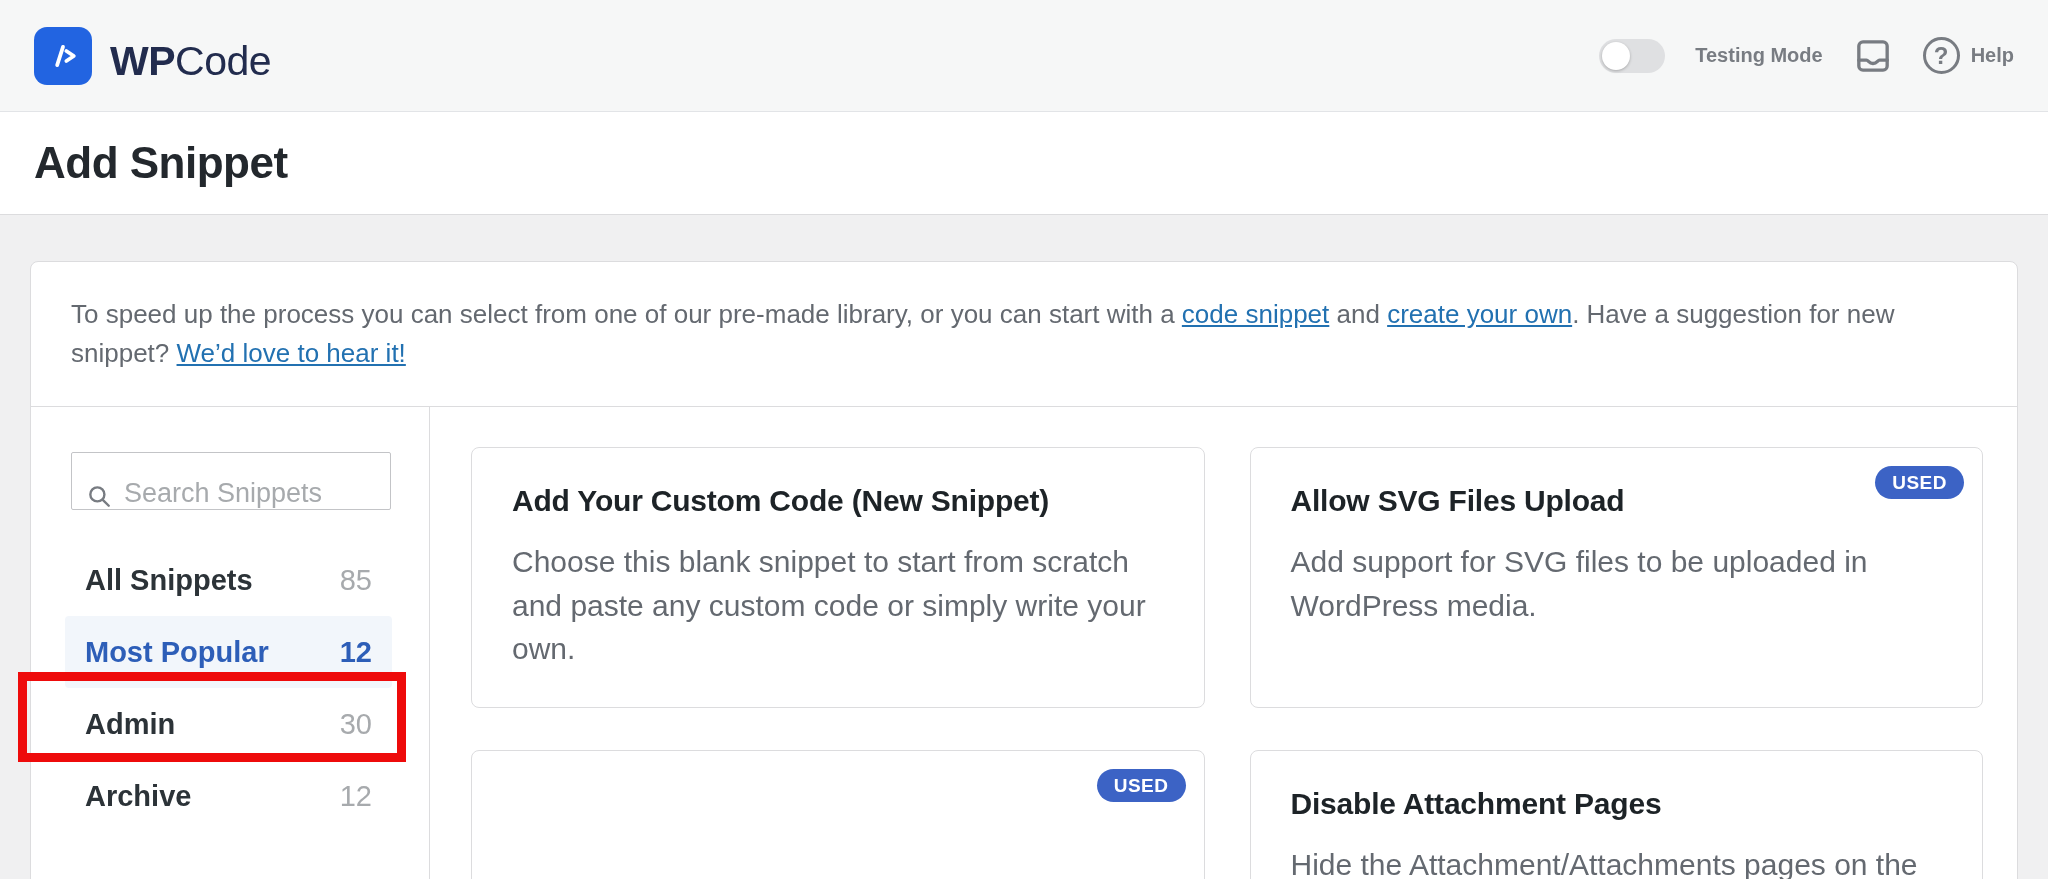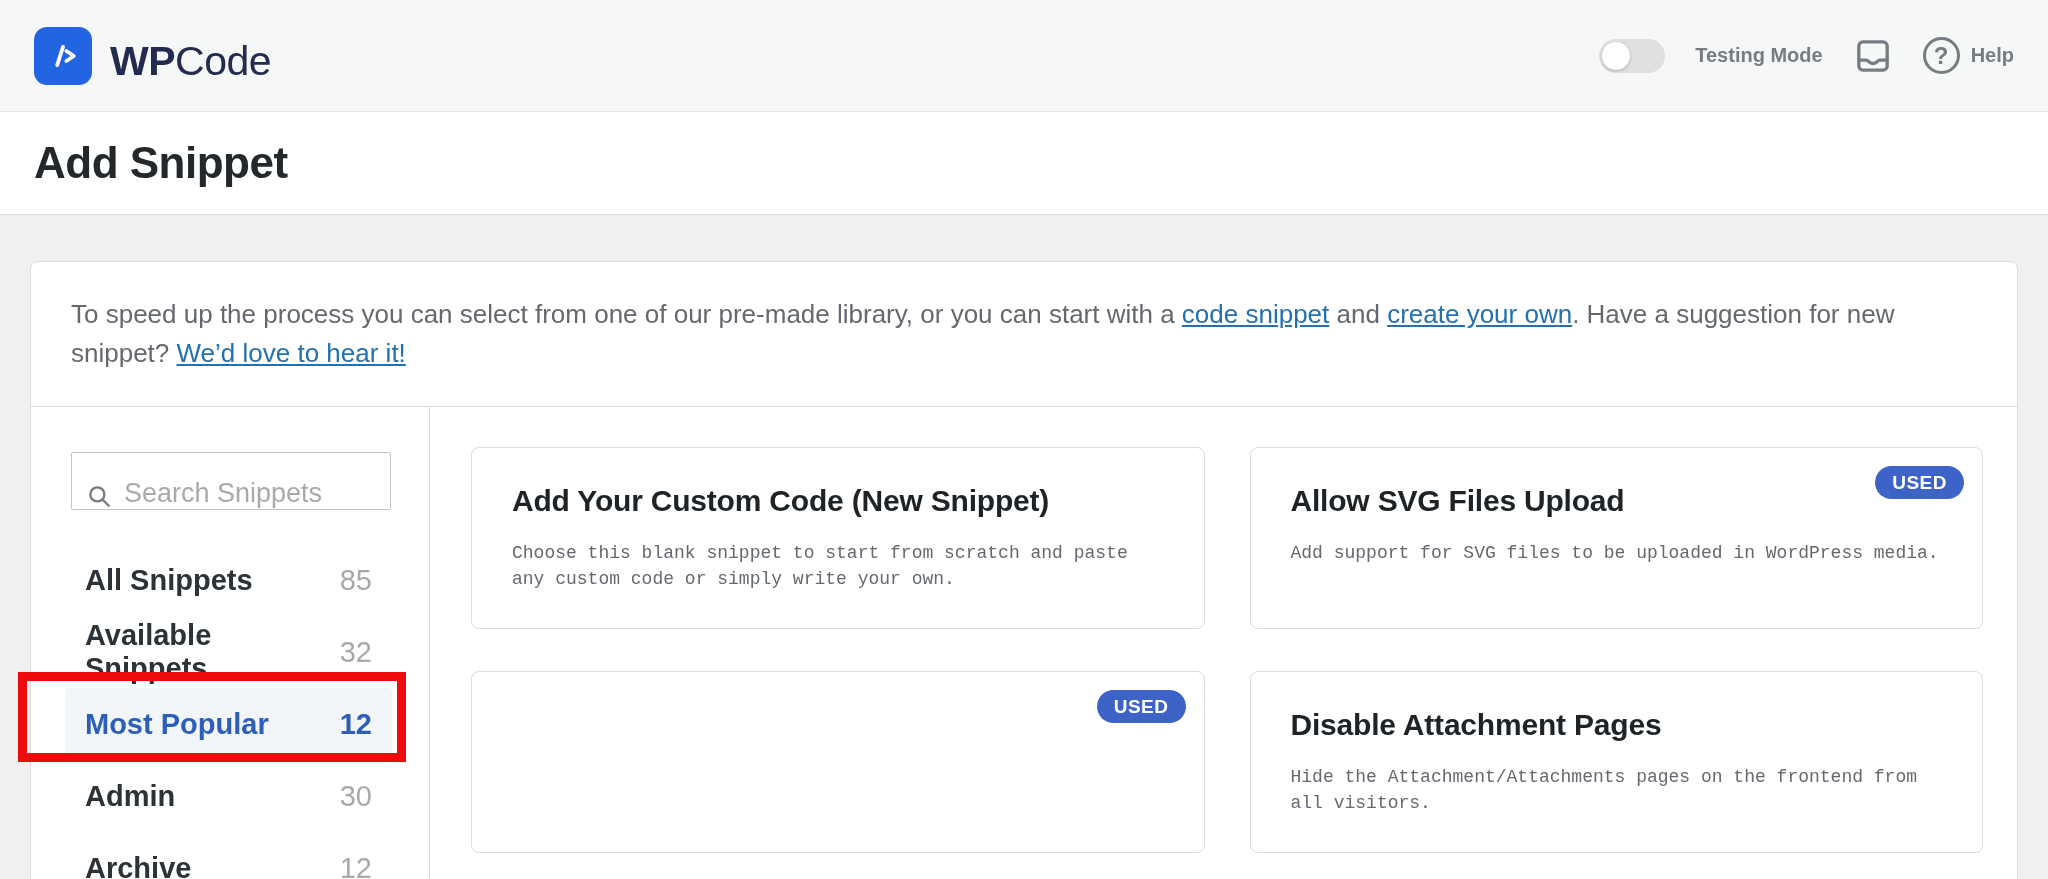--- a/index.html
+++ b/index.html
@@ -89,21 +89,21 @@
   .cards{
     flex:1;padding:40px 34px 40px 41px;
     display:grid;grid-template-columns:1fr 1fr;column-gap:45px;row-gap:42px;
     align-content:start;
   }
   .card{
     border:1px solid var(--border);border-radius:8px;background:#fff;
     padding:36px 40px;position:relative;min-height:178px;cursor:pointer;
   }
   .card h3{font-size:30px;font-weight:700;color:var(--text-dark);letter-spacing:-0.2px;}
-  .card p{margin-top:22px;font-size:18px;line-height:1.45;color:var(--text-gray);max-width:660px;font-family:Liberation Mono, monospace;}
+  .card p{margin-top:22px;font-size:30px;line-height:1.45;color:var(--text-gray);max-width:660px;}
   .badge{
     position:absolute;top:18px;right:18px;background:var(--badge-blue);color:#fff;
     font-size:19px;font-weight:700;letter-spacing:0.5px;border-radius:999px;
     padding:7px 17px;line-height:1;
   }
   
   .annotation{
     position:absolute;left:18px;top:672px;width:388px;height:90px;
     border:9px solid var(--annotation-red);z-index:50;pointer-events:none;
   }
@@ -157,24 +157,20 @@
             <circle cx="10.5" cy="10.5" r="6.5"></circle>
             <line x1="15.5" y1="15.5" x2="21" y2="21"></line>
           </svg>
           <input type="text" placeholder="Search Snippets" style="">
         </div>
         <ul class="cat-list">
           <li class="cat-item">
             <span class="lbl">All Snippets</span>
             <span class="cnt">85</span>
           </li>
-          <li class="cat-item">
-            <span class="lbl">Available Snippets</span>
-            <span class="cnt">32</span>
-          </li>
           <li class="cat-item active">
             <span class="lbl">Most Popular</span>
             <span class="cnt">12</span>
           </li>
           <li class="cat-item">
             <span class="lbl">Admin</span>
             <span class="cnt">30</span>
           </li>
           <li class="cat-item">
             <span class="lbl">Archive</span>

